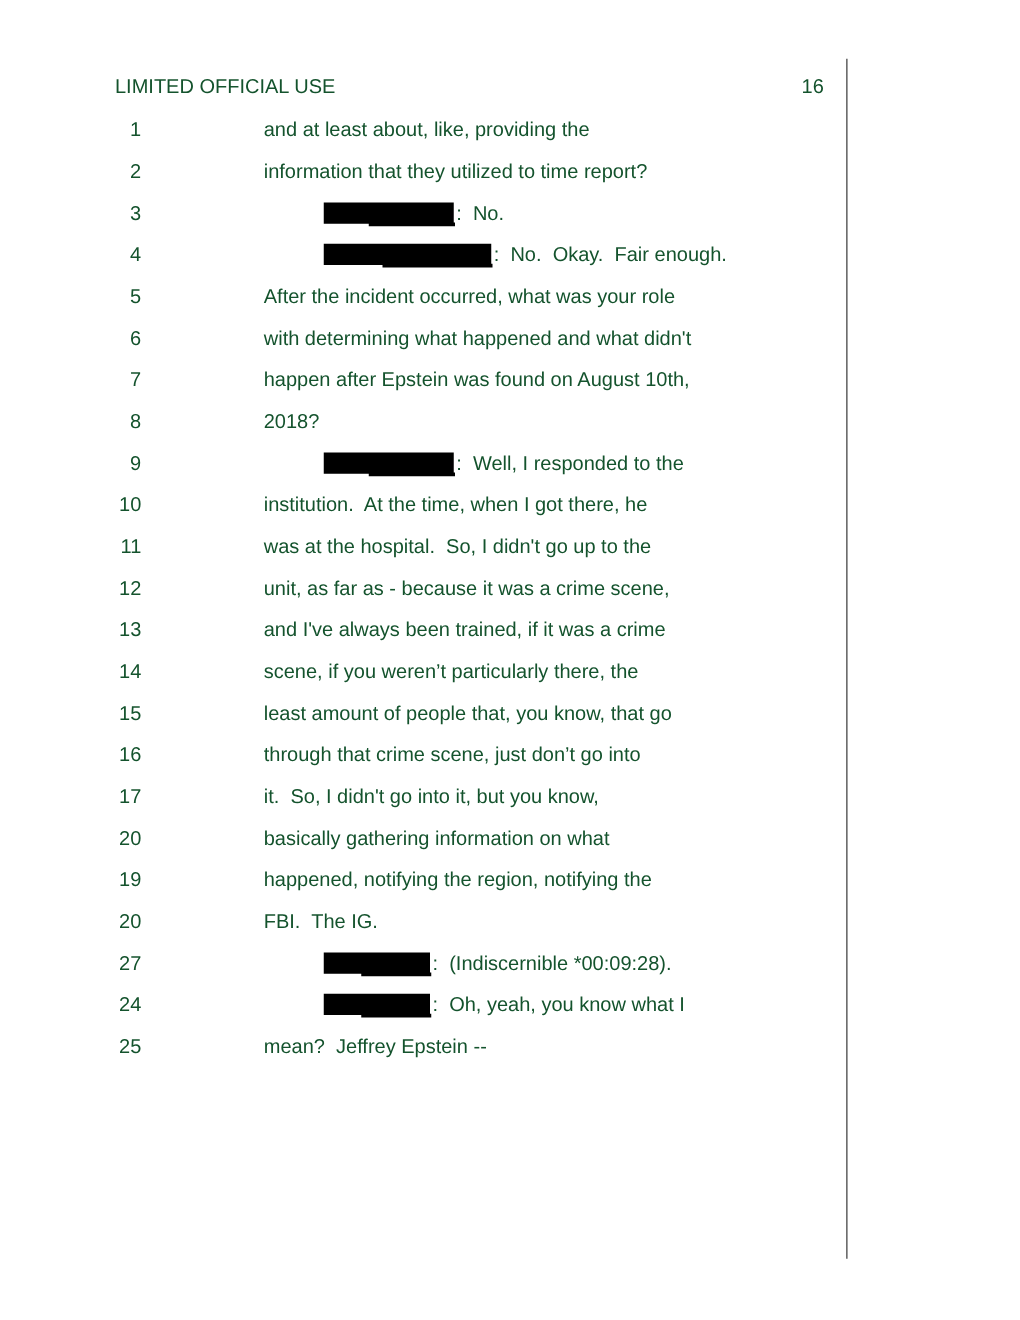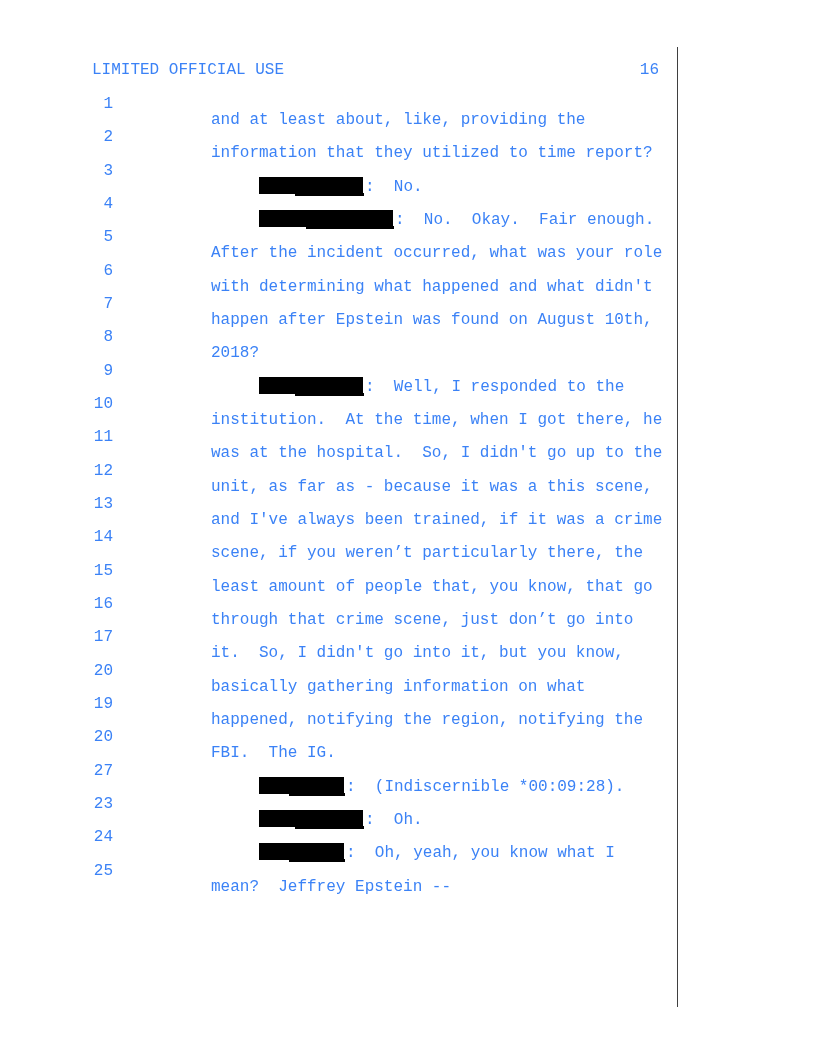--- a/index.html
+++ b/index.html
@@ -6,23 +6,23 @@
     margin: 0;
     padding: 0;
     background: #ffffff;
   }
   .page {
     position: relative;
     width: 816px;
     height: 1056px;
     background: #ffffff;
     overflow: hidden;
-    font-family: Liberation Mono, monospace;
+    font-family: Liberation Sans, sans-serif;
     font-size: 16px;
-    color: #3b82f6;
+    color: #14532d;
   }
   .header {
     position: absolute;
     left: 92px;
     top: 61px;
     width: 567px;
     display: flex;
     justify-content: space-between;
     white-space: pre;
   }
@@ -49,21 +49,21 @@
     position: absolute;
     left: 0;
     top: 0;
     width: 113px;
     text-align: right;
     white-space: pre;
   }
   .content {
     position: absolute;
     left: 211px;
-    top: 16px;
+    top: 0;
     white-space: pre;
   }
   .indent {
     display: inline-block;
     width: 48px;
   }
   .redaction {
     position: relative;
     display: inline-block;
     width: 104px;
@@ -141,21 +141,21 @@
     <span class="content">institution.  At the time, when I got there, he</span>
   </div>
 
   <div class="line">
     <span class="num">11</span>
     <span class="content">was at the hospital.  So, I didn't go up to the</span>
   </div>
 
   <div class="line">
     <span class="num">12</span>
-    <span class="content">unit, as far as - because it was a this scene,</span>
+    <span class="content">unit, as far as - because it was a crime scene,</span>
   </div>
 
   <div class="line">
     <span class="num">13</span>
     <span class="content">and I've always been trained, if it was a crime</span>
   </div>
 
   <div class="line">
     <span class="num">14</span>
     <span class="content">scene, if you weren’t particularly there, the</span>
@@ -190,24 +190,20 @@
     <span class="num">20</span>
     <span class="content">FBI.  The IG.</span>
   </div>
 
   <div class="line">
     <span class="num">27</span>
     <span class="content"><span class="indent"></span><span class="redaction" style="width: 85px;"></span>:  (Indiscernible *00:09:28).</span>
   </div>
 
 
-  <div class="line">
-    <span class="num">23</span>
-    <span class="content"><span class="indent"></span><span class="redaction" style="width: 104px;"></span>:  Oh.</span>
-  </div>
 
   <div class="line">
     <span class="num">24</span>
     <span class="content"><span class="indent"></span><span class="redaction" style="width: 85px;"></span>:  Oh, yeah, you know what I</span>
   </div>
 
   <div class="line">
     <span class="num">25</span>
     <span class="content">mean?  Jeffrey Epstein --</span>
   </div>

